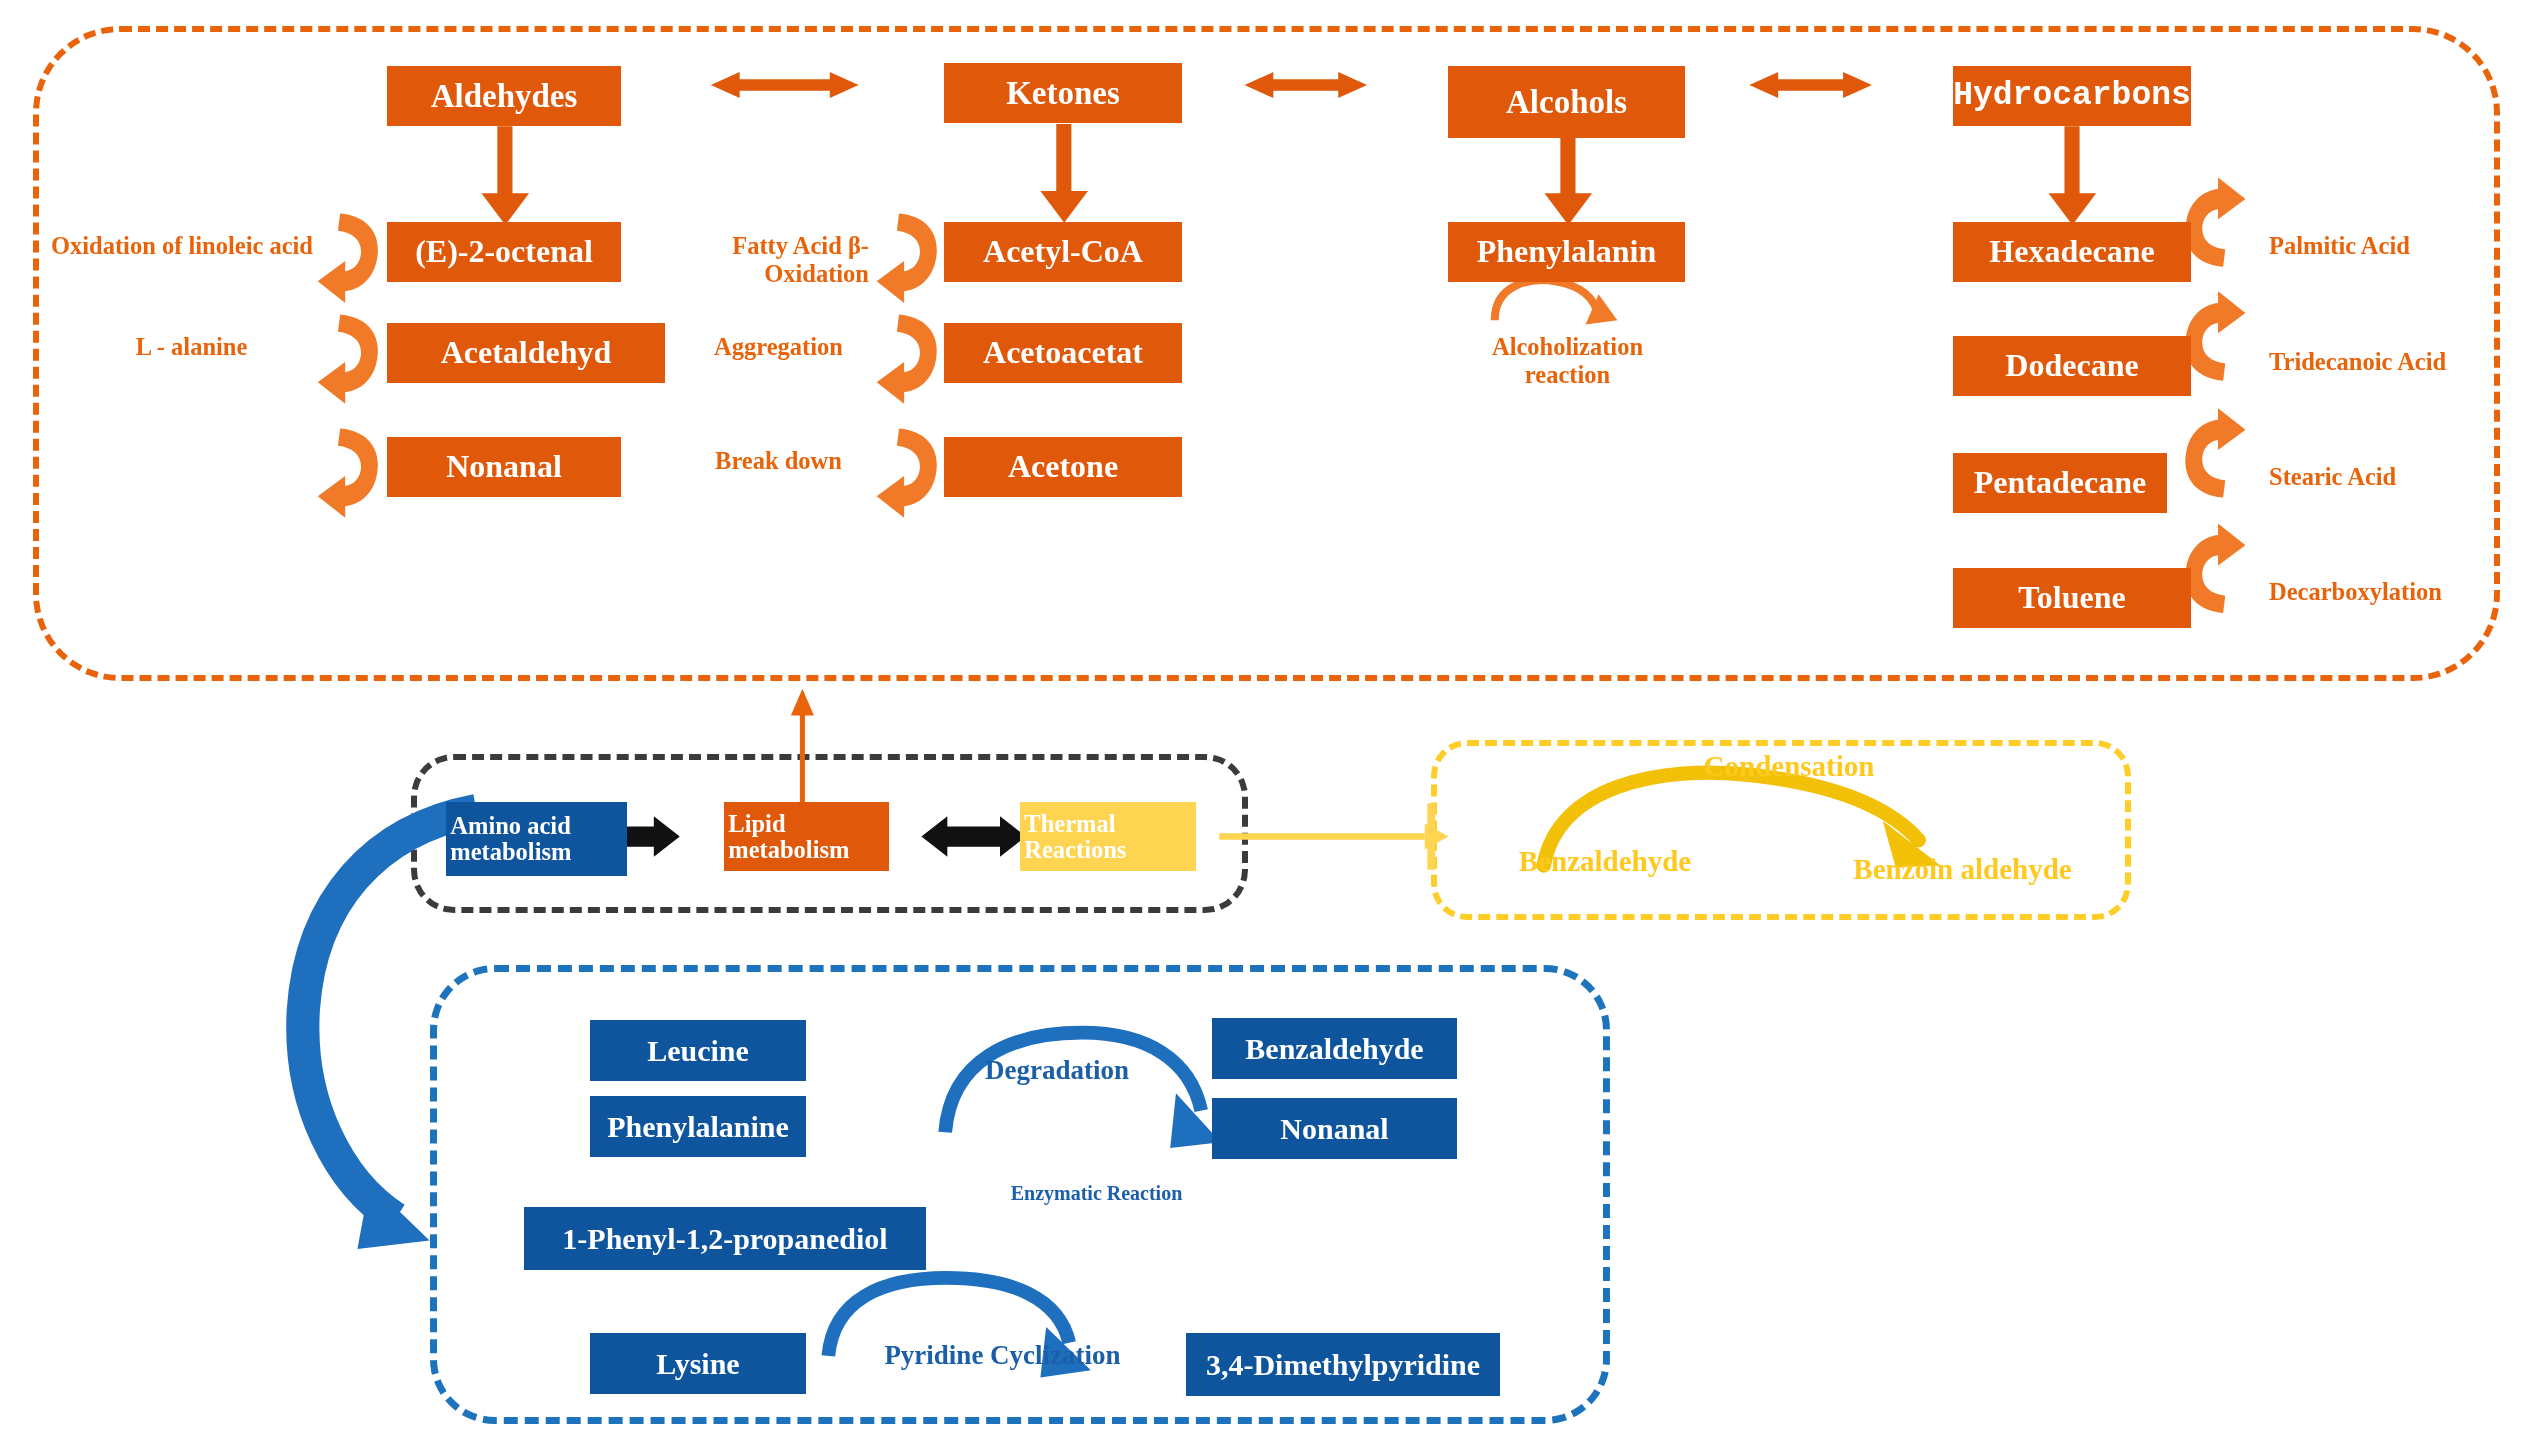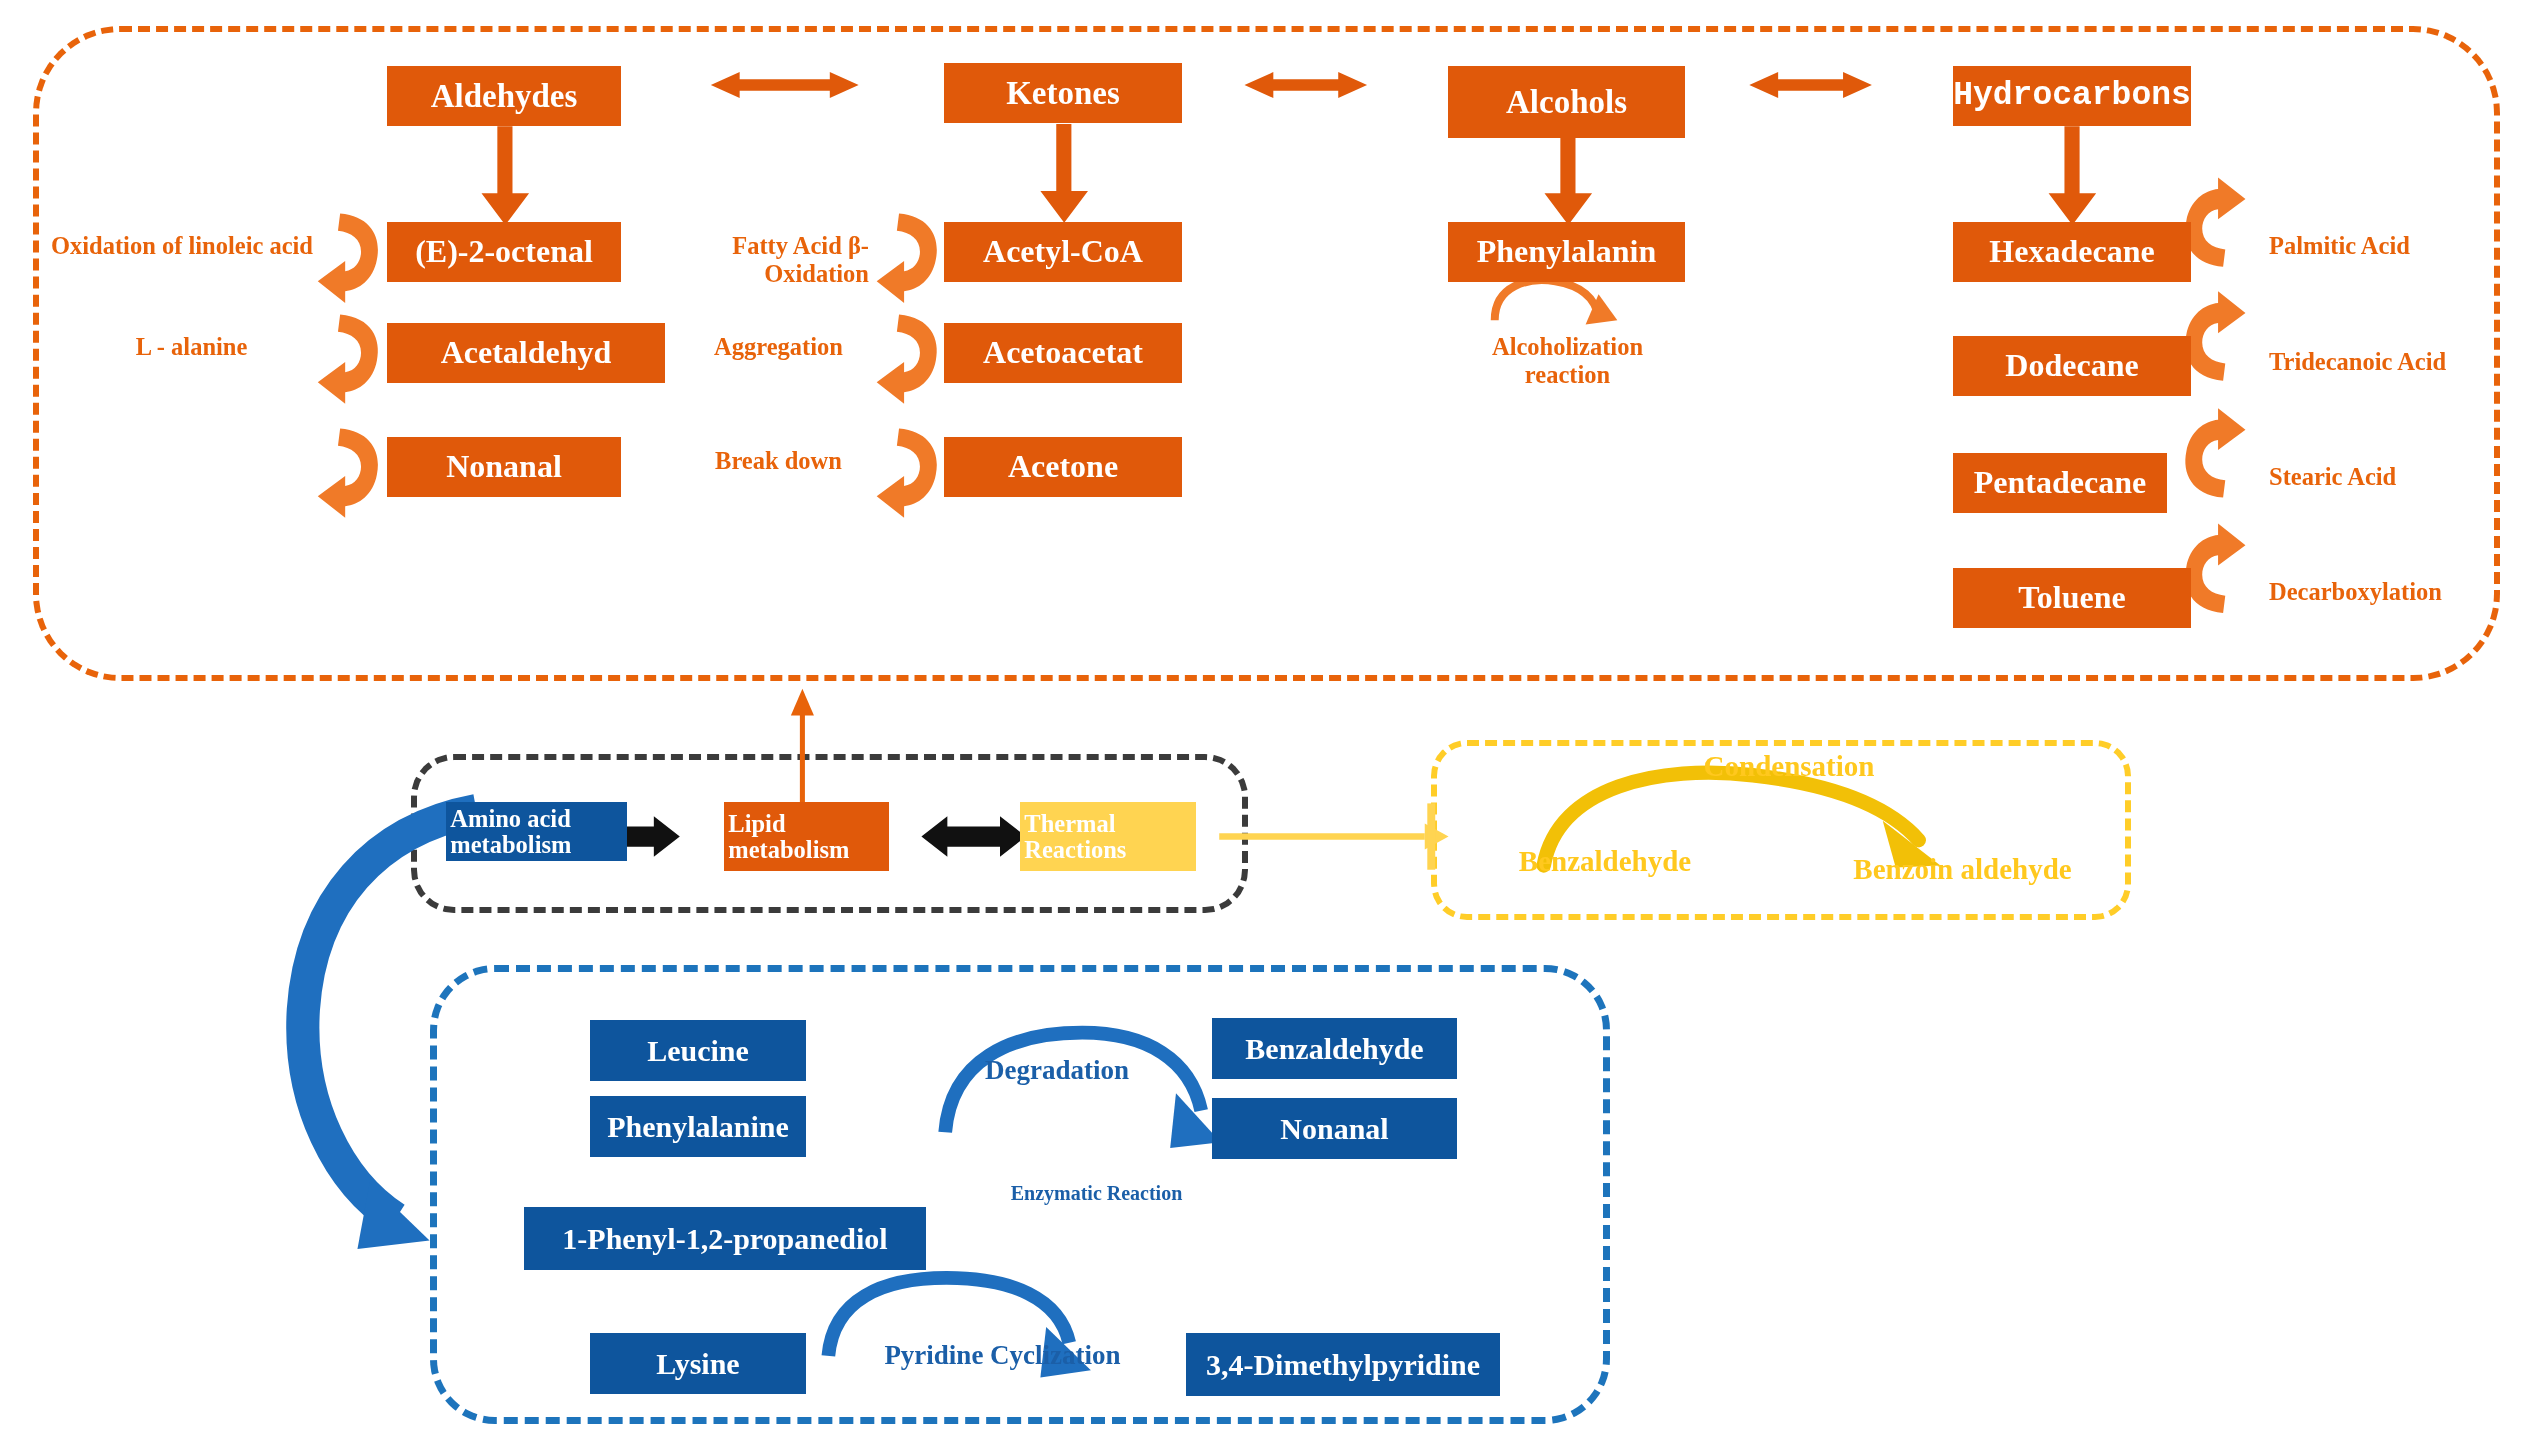--- a/index.html
+++ b/index.html
@@ -169,21 +169,21 @@
 
   <div class="cbox orange" style="left:1953px;top:336px;width:238px;height:60px;font-size:32px;">Dodecane</div>
   <div class="lbl orange" style="left:2269px;top:348px;width:260px;font-size:24.5px;">Tridecanoic Acid</div>
 
   <div class="cbox orange" style="left:1953px;top:453px;width:214px;height:60px;font-size:32px;">Pentadecane</div>
   <div class="lbl orange" style="left:2269px;top:463px;width:245px;font-size:24.5px;">Stearic Acid</div>
 
   <div class="cbox orange" style="left:1953px;top:568px;width:238px;height:60px;font-size:32px;">Toluene</div>
   <div class="lbl orange" style="left:2269px;top:578px;width:260px;font-size:24.5px;">Decarboxylation</div>
 
-  <div class="cbox blue" style="left:446px;top:802px;width:172px;height:59px;font-size:24.5px;padding:0 4.3px;">Amino acid metabolism</div>
+  <div class="cbox blue" style="left:446px;top:802px;width:172px;height:74px;font-size:24.5px;padding:0 4.3px;">Amino acid metabolism</div>
   <div class="cbox orange" style="left:724px;top:802px;width:156px;height:69px;font-size:24.5px;padding:0 4.3px;">Lipid metabolism</div>
   <div class="cbox yellow" style="left:1020px;top:802px;width:167px;height:69px;font-size:24.5px;padding:0 4.3px;color:#ffffff;">Thermal Reactions</div>
 
   <div class="lbl yellow center" style="left:1616px;top:750px;width:346px;font-size:29px;">Condensation</div>
   <div class="lbl yellow center" style="left:1486px;top:845px;width:238px;font-size:29px;">Benzaldehyde</div>
   <div class="lbl yellow center" style="left:1818px;top:853px;width:289px;font-size:29px;">Benzoin aldehyde</div>
 
   <div class="cbox blue" style="left:590px;top:1020px;width:216px;height:61px;font-size:30px;">Leucine</div>
   <div class="cbox blue" style="left:590px;top:1096px;width:216px;height:61px;font-size:30px;">Phenylalanine</div>
   <div class="cbox blue" style="left:524px;top:1207px;width:402px;height:63px;font-size:30px;">1-Phenyl-1,2-propanediol</div>

